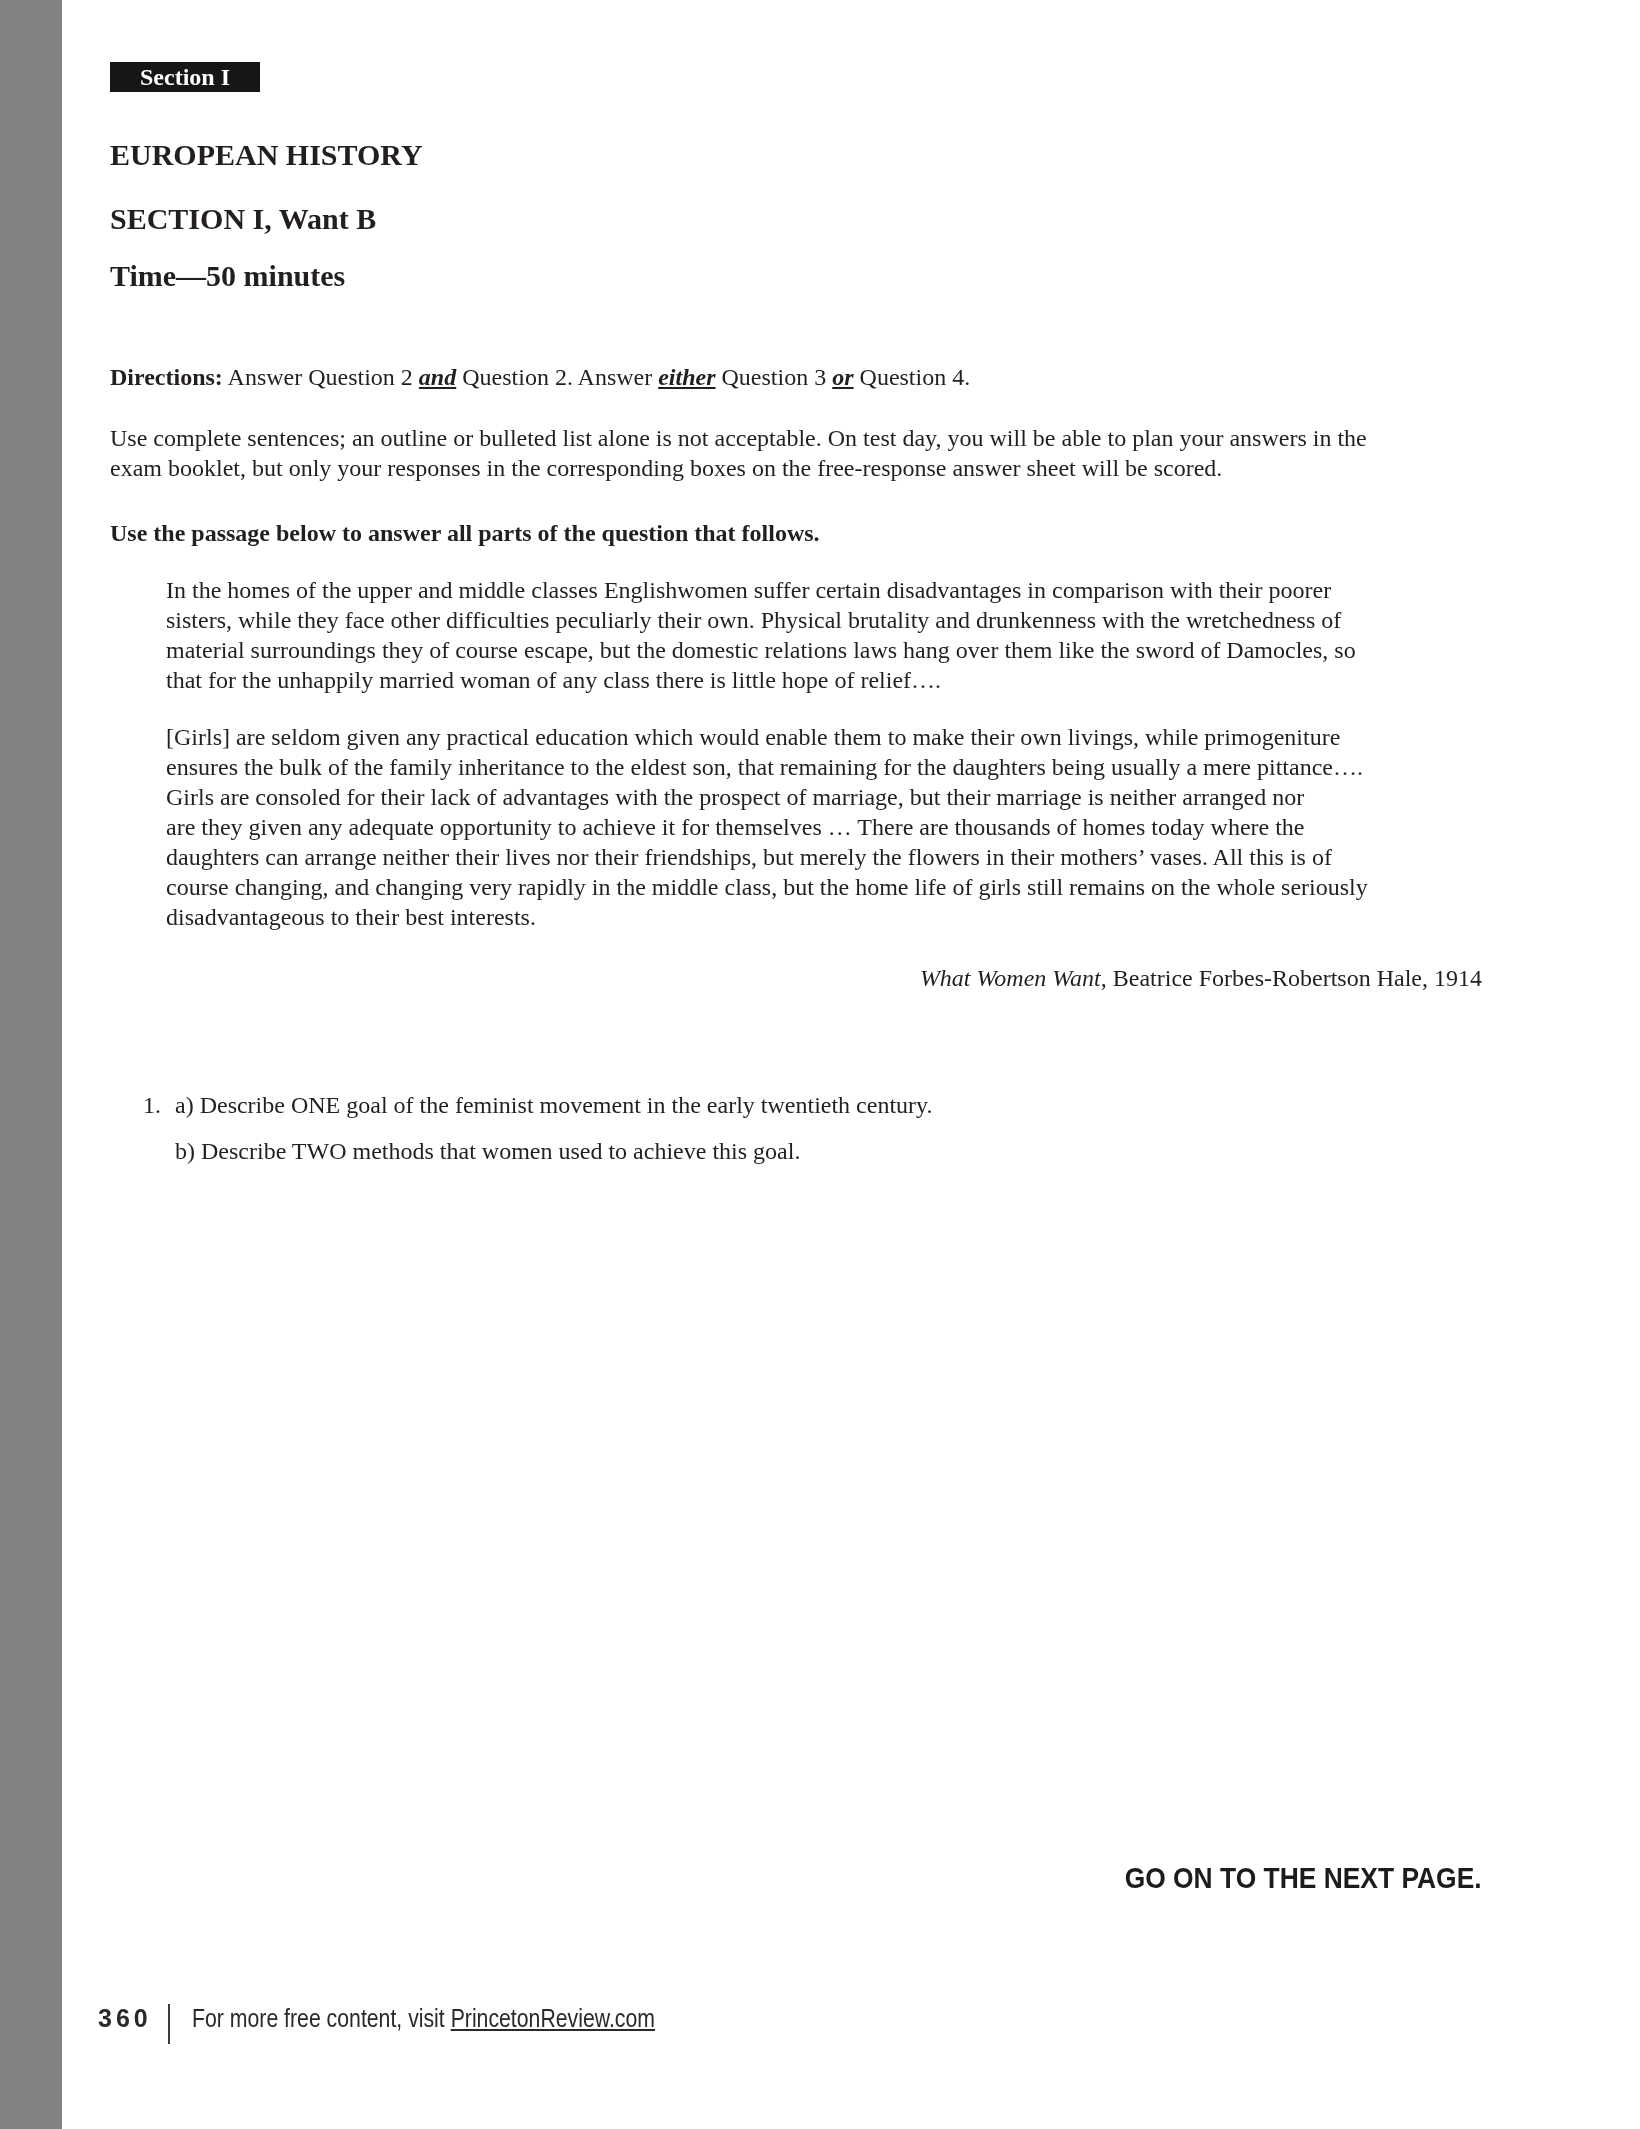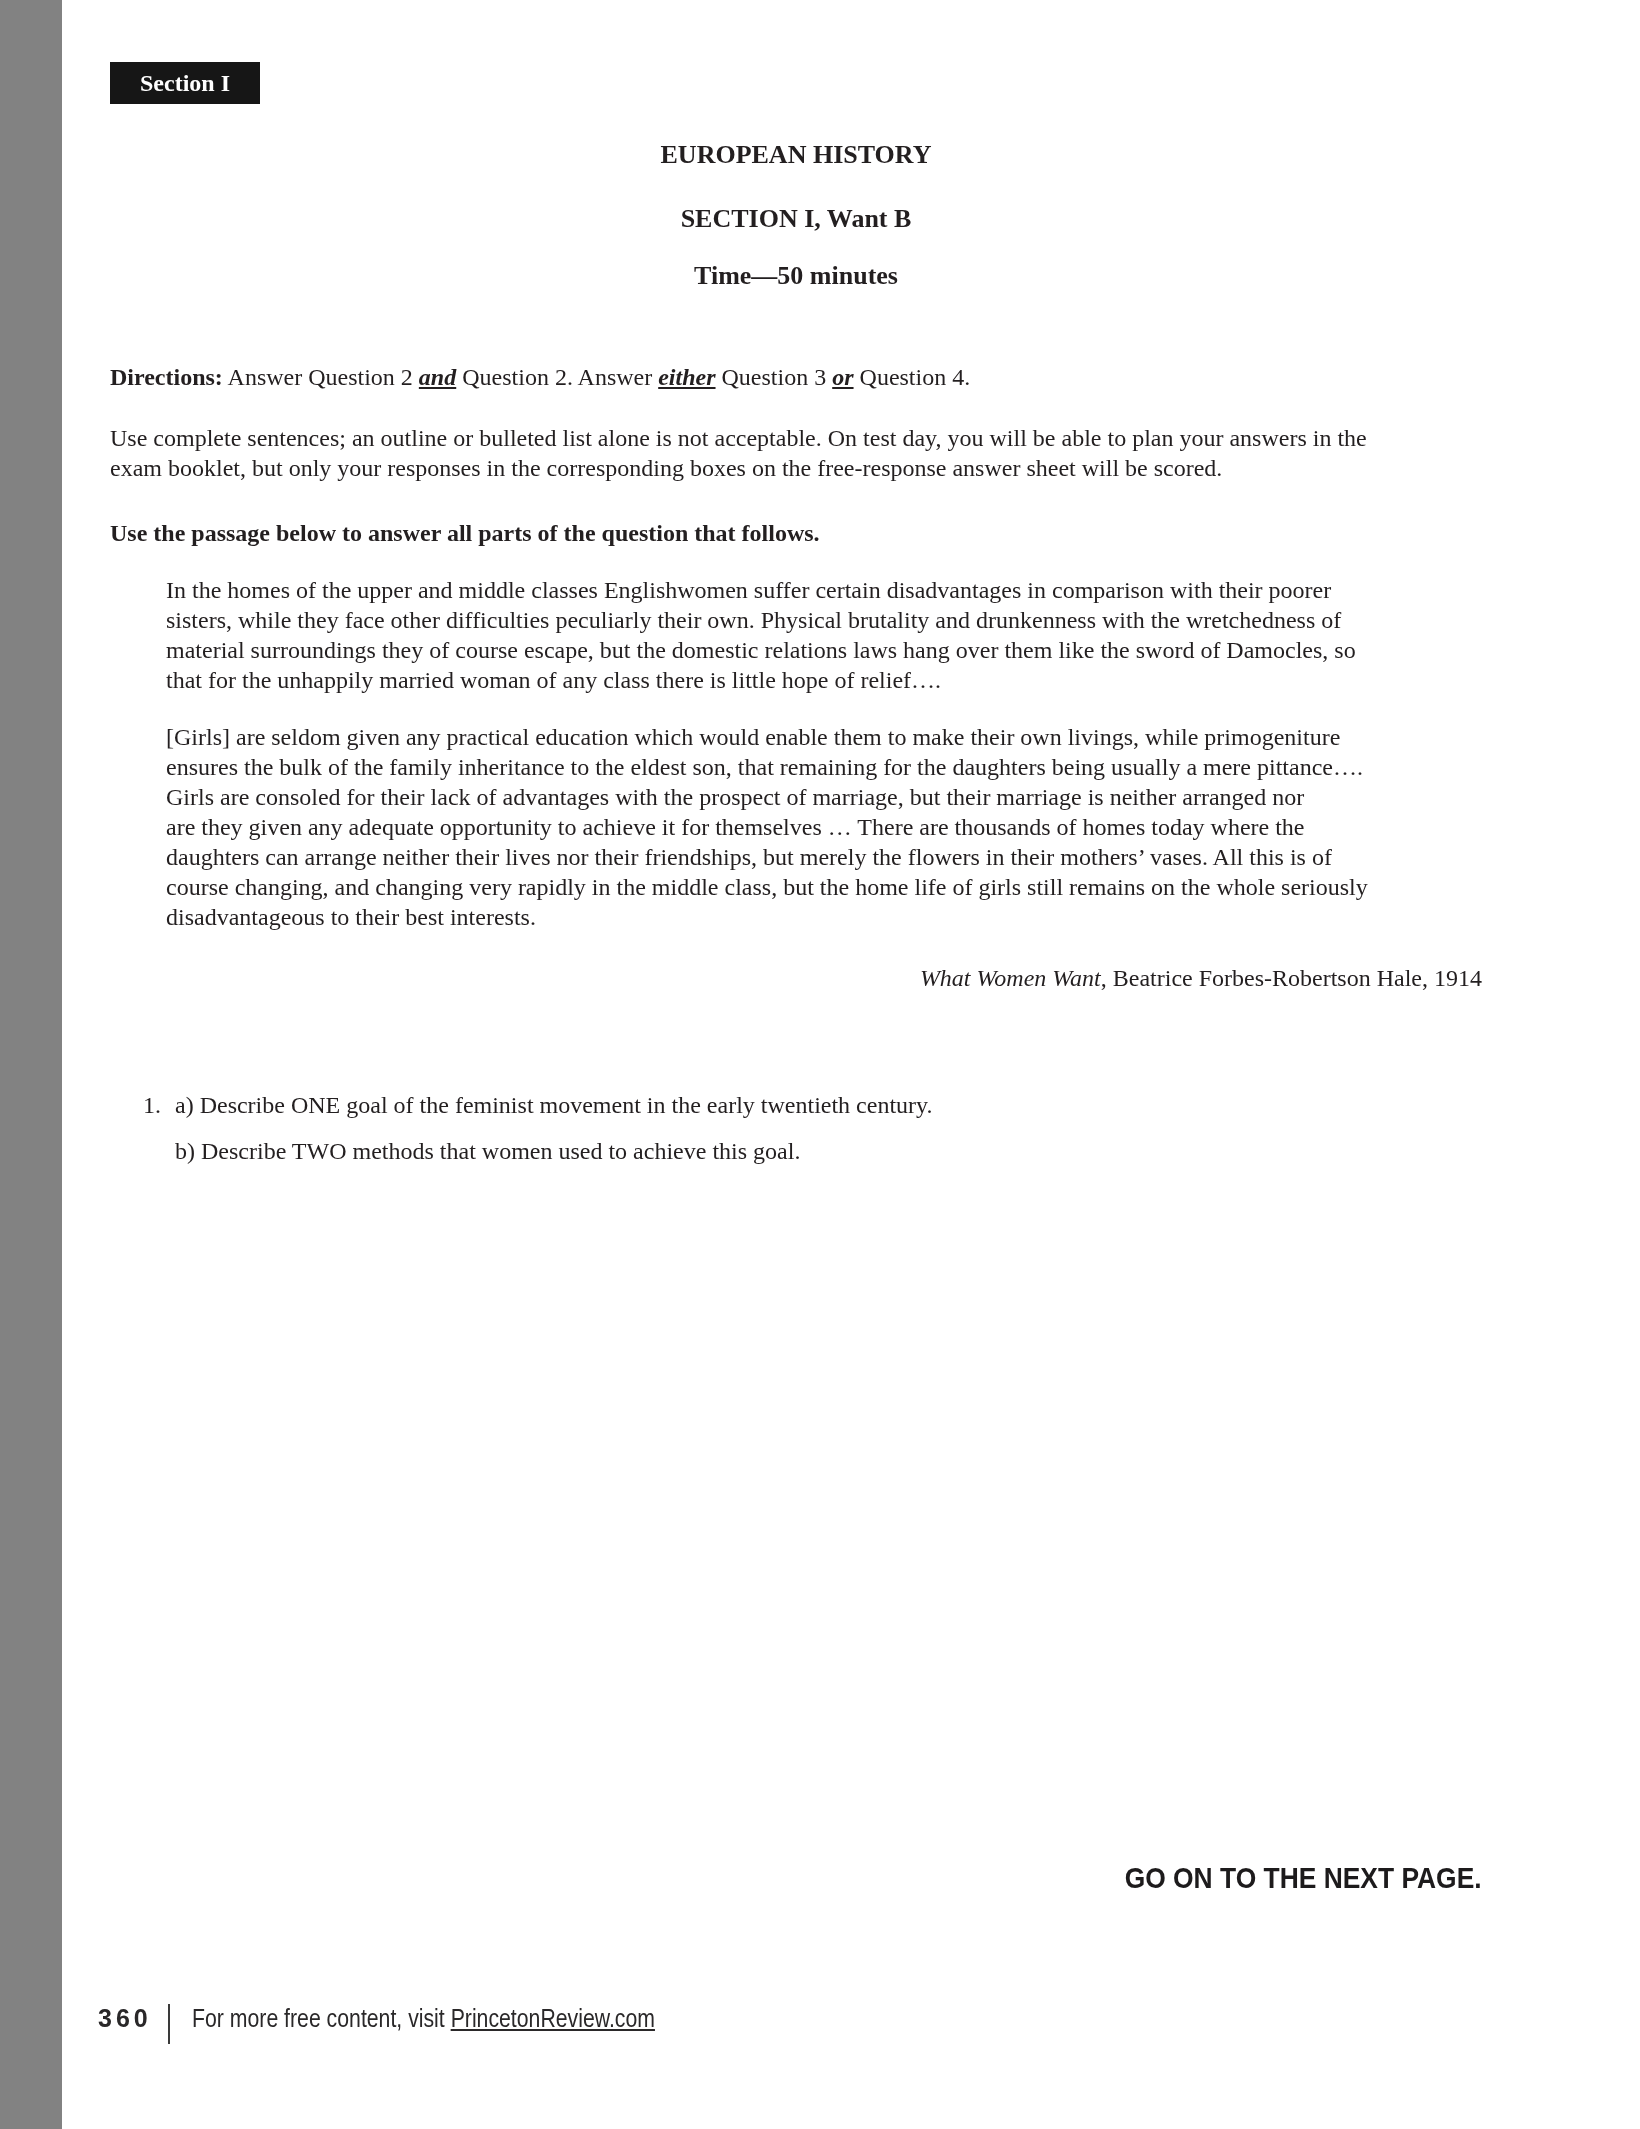--- a/index.html
+++ b/index.html
@@ -11,33 +11,33 @@
     position: relative;
     overflow: hidden;
   }
   .sidebar {
     position: absolute; left: 0; top: 0;
     width: 62px; height: 2129px;
     background: #828282;
   }
   .section-tab {
     position: absolute; left: 110px; top: 62px;
-    width: 150px; height: 42px;
+    width: 150px; height: 30px;
     background: #161616; color: #ffffff;
     font-weight: bold; font-size: 24px;
     display: flex; align-items: center; justify-content: center;
   }
   .blk {
     position: absolute;
     font-size: 24px; line-height: 30px;
     white-space: pre;
   }
   .center-head {
     left: 110px; width: 1372px;
-    text-align: center; font-weight: bold; font-size: 26px;
+    font-weight: bold; font-size: 30px;
     line-height: 30px;
   }
   .bold { font-weight: bold; }
   .bu { font-weight: bold; text-decoration: underline; font-style: italic; }
   .italic { font-style: italic; }
   .attribution {
     left: 110px; width: 1372px; text-align: right; font-family: Liberation Serif, serif;
   }
   .question-line { display: flex; }
   .q-num { display: inline-block; width: 32px; }

